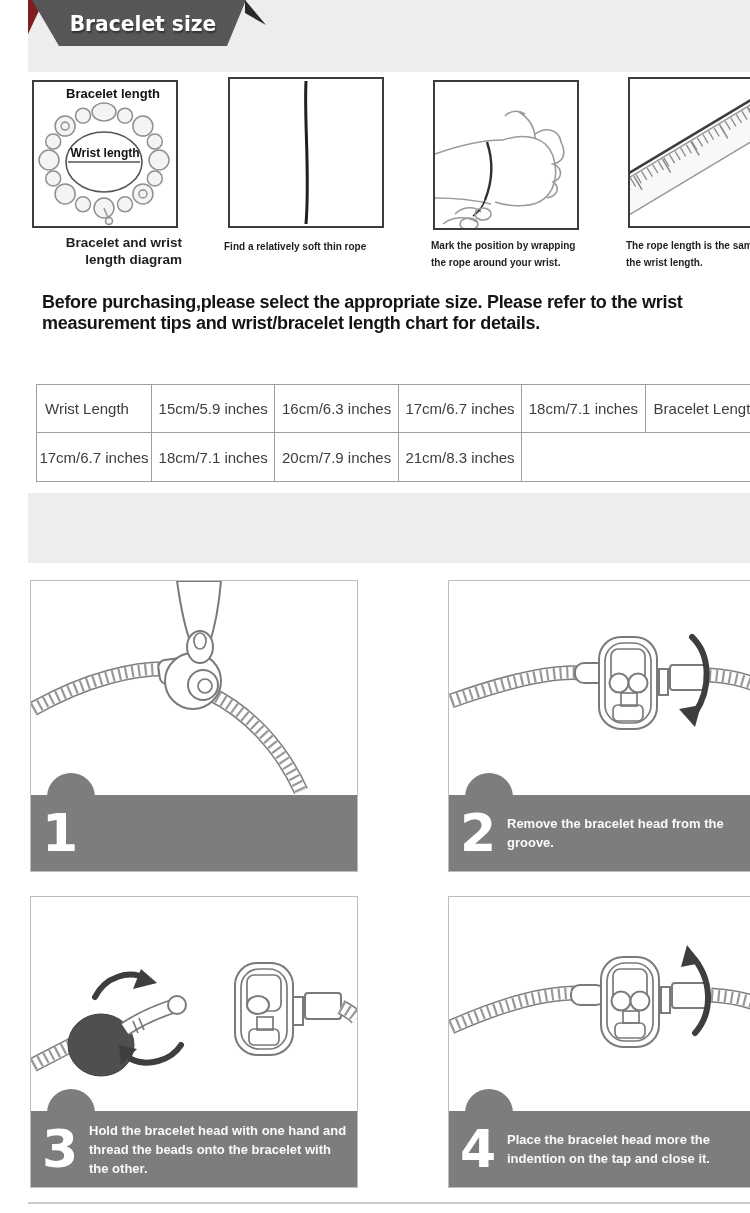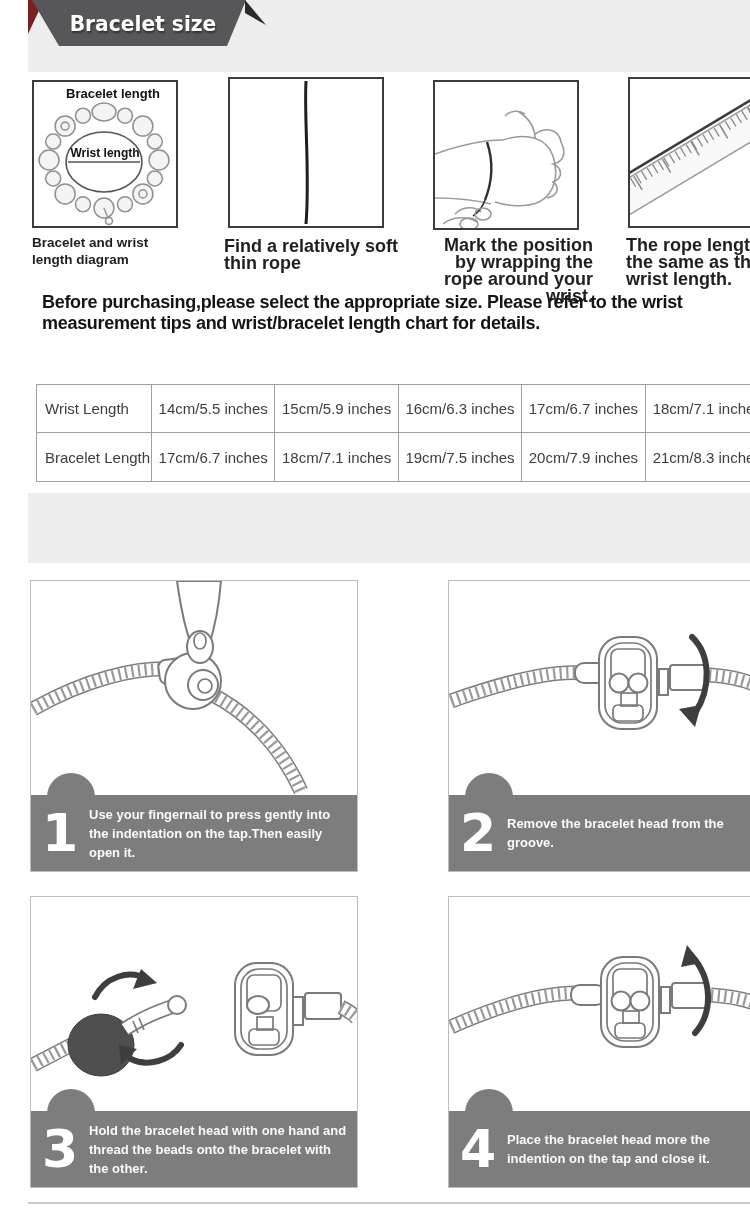--- a/index.html
+++ b/index.html
@@ -14,21 +14,21 @@
         clip-path:polygon(4px 0,218px 0,199px 100%,31px 100%);
         filter:drop-shadow(2px 3px 2px rgba(0,0,0,0.3));}
   .hdr .fold{position:absolute;left:217px;top:0;width:21px;height:25px;background:#2a2a2c;
         clip-path:polygon(0 0,100% 100%,0 52%);}
   .hdr .txt{position:absolute;left:28px;top:1px;width:174px;height:44px;display:flex;
         align-items:center;justify-content:center;color:#fff;font-weight:bold;font-size:22px;
         transform:scaleX(0.92);text-shadow:1px 2px 2px rgba(0,0,0,0.45);white-space:nowrap;
         font-family:"DejaVu Sans",sans-serif;}
   
   .figbox{position:absolute;background:#fff;border:2px solid #3c3c3c;box-sizing:border-box;}
-  .figcap{position:absolute;font-weight:bold;font-size:18px;line-height:17px;color:#1f1f1f;}
+  .figcap{position:absolute;font-weight:bold;font-size:10px;line-height:17px;color:#1f1f1f;}
   .fl{position:absolute;font-weight:bold;color:#111;text-align:center;width:100%;}
   .ln{fill:none;stroke:#9a9a9a;stroke-width:1.6;}
   .lnD{fill:none;stroke:#2f2f2f;stroke-width:2.4;}
   .bead{fill:#f4f4f4;stroke:#8f8f8f;stroke-width:1.5;}
   
   .intro{position:absolute;left:14px;top:292px;width:726px;font-size:18px;line-height:21px;
         font-weight:bold;color:#141414;letter-spacing:-0.3px;}
   .warning{position:absolute;left:14px;top:351px;width:732px;font-size:13.5px;font-weight:bold;
         color:#f2545f;letter-spacing:-0.3px;white-space:nowrap;}
   
@@ -96,21 +96,21 @@
       <circle class="bead" cx="108.9" cy="44.1" r="10"></circle>
         <circle class="bead" cx="120.8" cy="59.6" r="7.5"></circle>
       <circle class="ln" cx="108.9" cy="111.9" r="4"></circle>
         <circle class="ln" cx="31.1" cy="44.1" r="4"></circle>
       <path class="ln" d="M70,126 L74,136"></path>
         <circle class="bead" cx="75" cy="139" r="3.5"></circle>
     </svg>
     <div class="fl" style="top:4px;left:8px;font-size:13px;">Bracelet length</div>
     <div class="fl" style="top:64px;left:0;font-size:12px;">Wrist length</div>
   </div>
-  <div class="figcap" style="left:4px;top:234px;width:150px;text-align:left;font-size:13.5px;">Bracelet and wrist length diagram</div>
+  <div class="figcap" style="left:4px;top:234px;width:150px;text-align:right;font-size:13.5px;">Bracelet and wrist length diagram</div>
 
   <div class="figbox" style="left:200px;top:77px;width:156px;height:151px;">
     <svg width="152" height="147" viewBox="0 0 152 147">
       <path d="M76,2 C74,40 80,95 76,145" fill="none" stroke="#1f1f1f" stroke-width="3"></path>
     </svg>
   </div>
   <div class="figcap" style="left:196px;top:238px;width:180px;">Find a relatively soft thin rope</div>
 
   <div class="figbox" style="left:405px;top:80px;width:146px;height:150px;">
     <svg width="142" height="146" viewBox="0 0 142 146">
@@ -121,47 +121,45 @@
       <path class="ln" d="M84,30 C94,36 100,46 100,56"></path>
       <path class="ln" d="M70,34 C76,28 84,28 90,32"></path>
       <path class="lnD" d="M52,60 C58,78 58,98 50,118"></path>
       <path class="ln" d="M20,132 C28,124 40,124 46,130"></path>
       <path class="ln" d="M8,142 C18,134 32,134 42,140"></path>
       <path class="lnD" d="M50,118 C48,124 44,130 38,134" style="stroke-width:1.6;"></path>
       <ellipse class="ln" cx="48" cy="132" rx="8" ry="6"></ellipse>
       <ellipse class="ln" cx="34" cy="142" rx="9" ry="6"></ellipse>
     </svg>
   </div>
-  <div class="figcap" style="left:403px;top:237px;width:162px;text-align:right;">Mark the position by wrapping the rope around your wrist.</div>
+  <div class="figcap" style="left:403px;top:237px;width:162px;">Mark the position by wrapping the rope around your wrist.</div>
 
   <div class="figbox" style="left:600px;top:77px;width:146px;height:151px;">
     <svg width="142" height="147" viewBox="0 0 142 147">
       <g transform="rotate(-31 71 73)">
         <path d="M-40,54 L182,54" fill="none" stroke="#3c3c3c" stroke-width="2.6"></path>
         <rect x="-36" y="58" width="214" height="32" fill="#f8f8f8" stroke="#9a9a9a" stroke-width="1.5"></rect>
         <path d="M-36,64 H178" fill="none" stroke="#8a8a8a" stroke-width="10" stroke-dasharray="1.3 5.2"></path>
         <path d="M-33,67 H178" fill="none" stroke="#8a8a8a" stroke-width="16" stroke-dasharray="1.5 31.8"></path>
       </g>
     </svg>
   </div>
   <div class="figcap" style="left:598px;top:237px;width:155px;">The rope length is the same as the wrist length.</div>
 
   <div class="intro">Before purchasing,please select the appropriate size. Please refer to the wrist measurement tips and wrist/bracelet length chart for details.</div>
 
   <div class="tbl">
     <div class="tc lab">Wrist Length</div>
-    <div class="tc">14cm/5.5 inches</div>
     <div class="tc">15cm/5.9 inches</div>
     <div class="tc">16cm/6.3 inches</div>
     <div class="tc">17cm/6.7 inches</div>
     <div class="tc">18cm/7.1 inches</div>
     <div class="tc lab">Bracelet Length</div>
     <div class="tc">17cm/6.7 inches</div>
     <div class="tc">18cm/7.1 inches</div>
-    <div class="tc">19cm/7.5 inches</div>
     <div class="tc">20cm/7.9 inches</div>
     <div class="tc">21cm/8.3 inches</div>
   </div>
 
 
   <div class="panel" style="left:2px;top:580px;">
     <svg width="326" height="215" viewBox="0 0 326 215">
       <path class="rope-o" d="M2,128 C55,98 105,86 142,88"></path>
         <path class="rope-i" d="M2,128 C55,98 105,86 142,88"></path>
         <path class="rope-h" d="M2,128 C55,98 105,86 142,88"></path>
@@ -172,21 +170,20 @@
       <circle class="s" cx="162" cy="100" r="28"></circle>
       <circle class="s" cx="172" cy="104" r="15"></circle>
       <circle class="s2" cx="174" cy="105" r="7"></circle>
       <path class="s" d="M146,0 C150,28 154,48 160,62 C162,74 174,76 178,64 C184,46 188,24 190,0 Z"></path>
       <ellipse class="s" cx="169" cy="66" rx="13" ry="16"></ellipse>
       <ellipse class="s2" cx="169" cy="60" rx="6" ry="8"></ellipse>
     </svg>
     <div class="pcap">
       <div class="bump"></div>
       <div class="pnum">1</div>
-      <div class="ptxt">Use your fingernail to press gently into the indentation on the tap.Then easily open it.</div>
     </div>
   </div>
 
   <div class="panel" style="left:420px;top:580px;">
     <svg width="326" height="215" viewBox="0 0 326 215">
       <path class="rope-o" d="M2,120 C70,96 110,90 132,92"></path>
         <path class="rope-i" d="M2,120 C70,96 110,90 132,92"></path>
         <path class="rope-h" d="M2,120 C70,96 110,90 132,92"></path>
       <path class="rope-o" d="M260,94 C292,96 314,105 326,116"></path>
         <path class="rope-i" d="M260,94 C292,96 314,105 326,116"></path>

